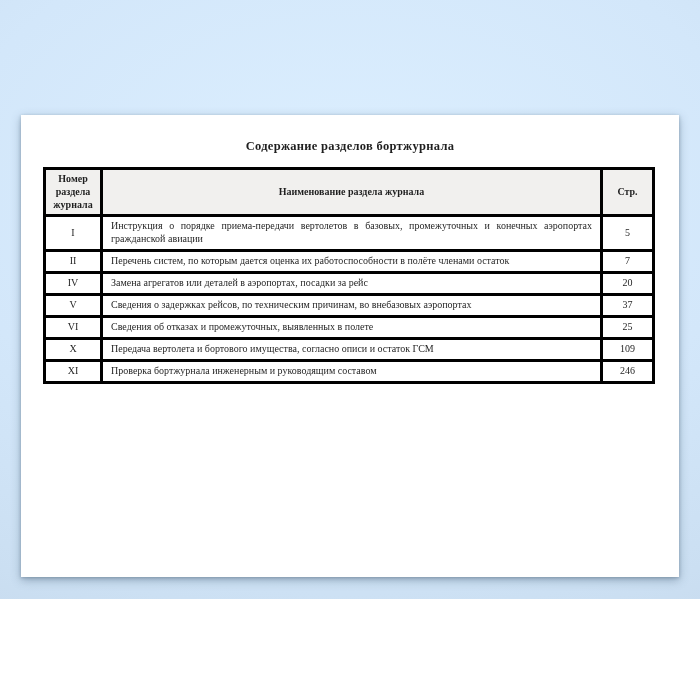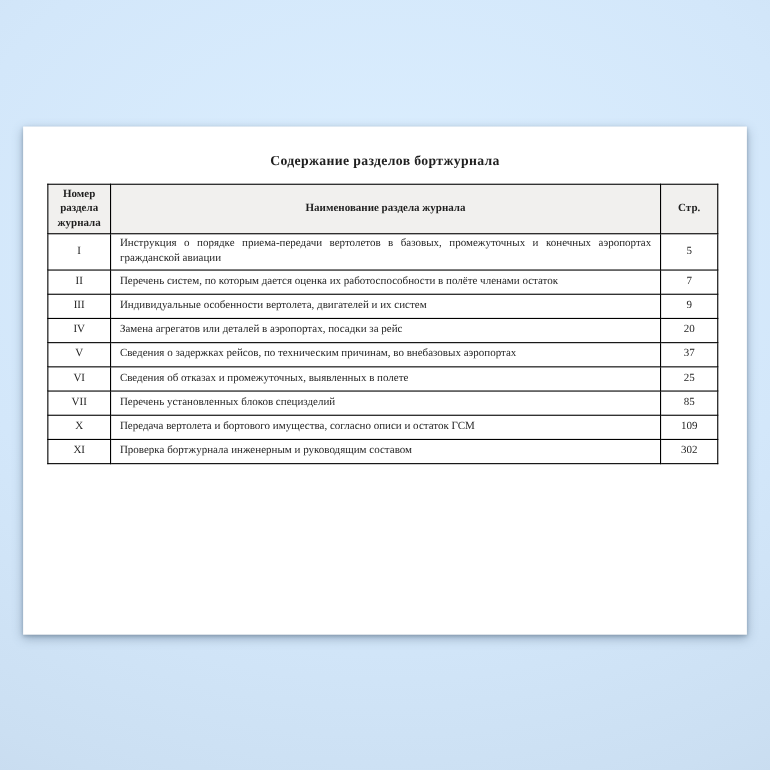--- a/index.html
+++ b/index.html
@@ -7,21 +7,21 @@
   html, body {
     width: 700px;
     height: 700px;
     overflow: hidden;
     font-family: "Liberation Serif", "DejaVu Serif", serif;
   }
 
   .bg {
     position: relative;
     width: 700px;
-    height: 700px;
+    height: 599px;
     background: radial-gradient(120% 95% at 50% 32%,
                 #dcefff 0%, #d3e7fa 48%, #cbdff2 78%, #c3d6ea 100%);
   }
 
   .page {
     position: absolute;
     left: 21px;
     top: 115px;
     width: 658px;
     height: 462px;
@@ -45,21 +45,21 @@
     table-layout: fixed;
     width: 609px;
     margin: 13px 0 0 22px;
   }
 
   table.toc col.c-num  { width: 57px; }
   table.toc col.c-name { width: 500px; }
   table.toc col.c-page { width: 52px; }
 
   table.toc th, table.toc td {
-    border: 1px solid #000000;
+    border: 3px solid #000000;
     vertical-align: middle;
     font-size: 10px;
     line-height: 1.28;
   }
 
   table.toc thead th {
     background: #f1f0ee;
     font-weight: bold;
     text-align: center;
     height: 40px;
@@ -104,60 +104,50 @@
     <td class="cell-name">Инструкция о порядке приема-передачи вертолетов в базовых, промежуточных и конечных аэропортах гражданской авиации</td>
     <td class="cell-page">5</td>
   </tr>
 
   <tr>
     <td class="cell-num">II</td>
     <td class="cell-name">Перечень систем, по которым дается оценка их работоспособности в полёте членами остаток</td>
     <td class="cell-page">7</td>
   </tr>
 
-  <tr>
-    <td class="cell-num">III</td>
-    <td class="cell-name">Индивидуальные особенности вертолета, двигателей и их систем</td>
-    <td class="cell-page">9</td>
-  </tr>
 
   <tr>
     <td class="cell-num">IV</td>
     <td class="cell-name">Замена агрегатов или деталей в аэропортах, посадки за рейс</td>
     <td class="cell-page">20</td>
   </tr>
 
   <tr>
     <td class="cell-num">V</td>
     <td class="cell-name">Сведения о задержках рейсов, по техническим причинам, во внебазовых аэропортах</td>
     <td class="cell-page">37</td>
   </tr>
 
   <tr>
     <td class="cell-num">VI</td>
     <td class="cell-name">Сведения об отказах и промежуточных, выявленных в полете</td>
     <td class="cell-page">25</td>
   </tr>
 
-  <tr>
-    <td class="cell-num">VII</td>
-    <td class="cell-name">Перечень установленных блоков специзделий</td>
-    <td class="cell-page">85</td>
-  </tr>
 
 
 
   <tr>
     <td class="cell-num">X</td>
     <td class="cell-name">Передача вертолета и бортового имущества, согласно описи и остаток ГСМ</td>
     <td class="cell-page">109</td>
   </tr>
 
   <tr>
     <td class="cell-num">XI</td>
     <td class="cell-name">Проверка бортжурнала инженерным и руководящим составом</td>
-    <td class="cell-page">302</td>
+    <td class="cell-page">246</td>
   </tr>
 </tbody>
     </table>
 
   </div>
 </div>
 
 </body></html>

